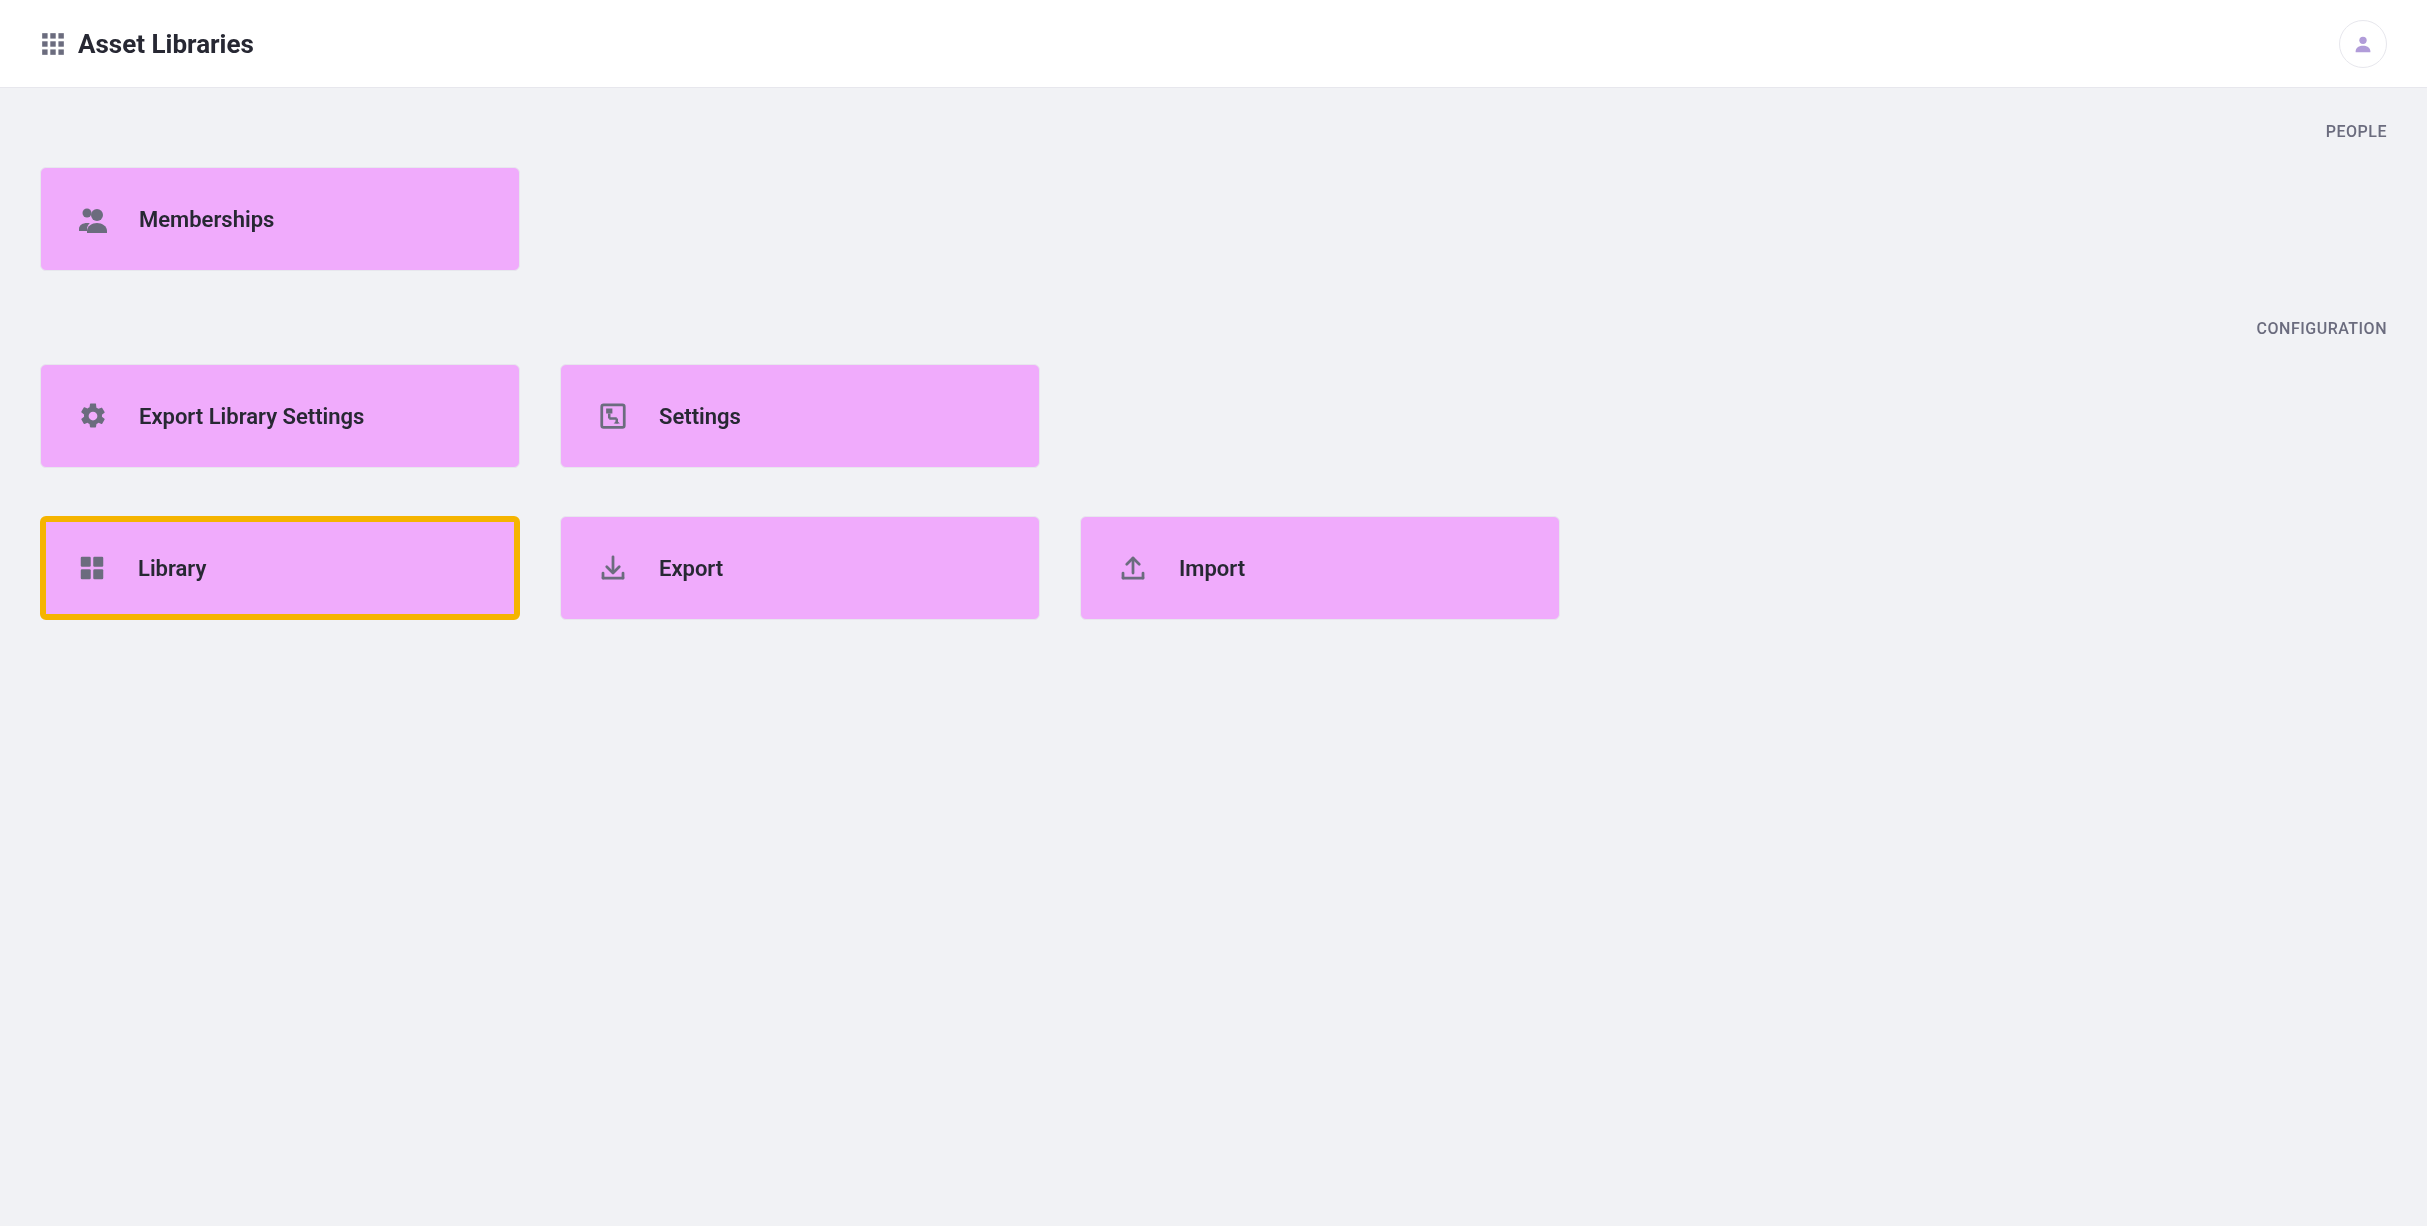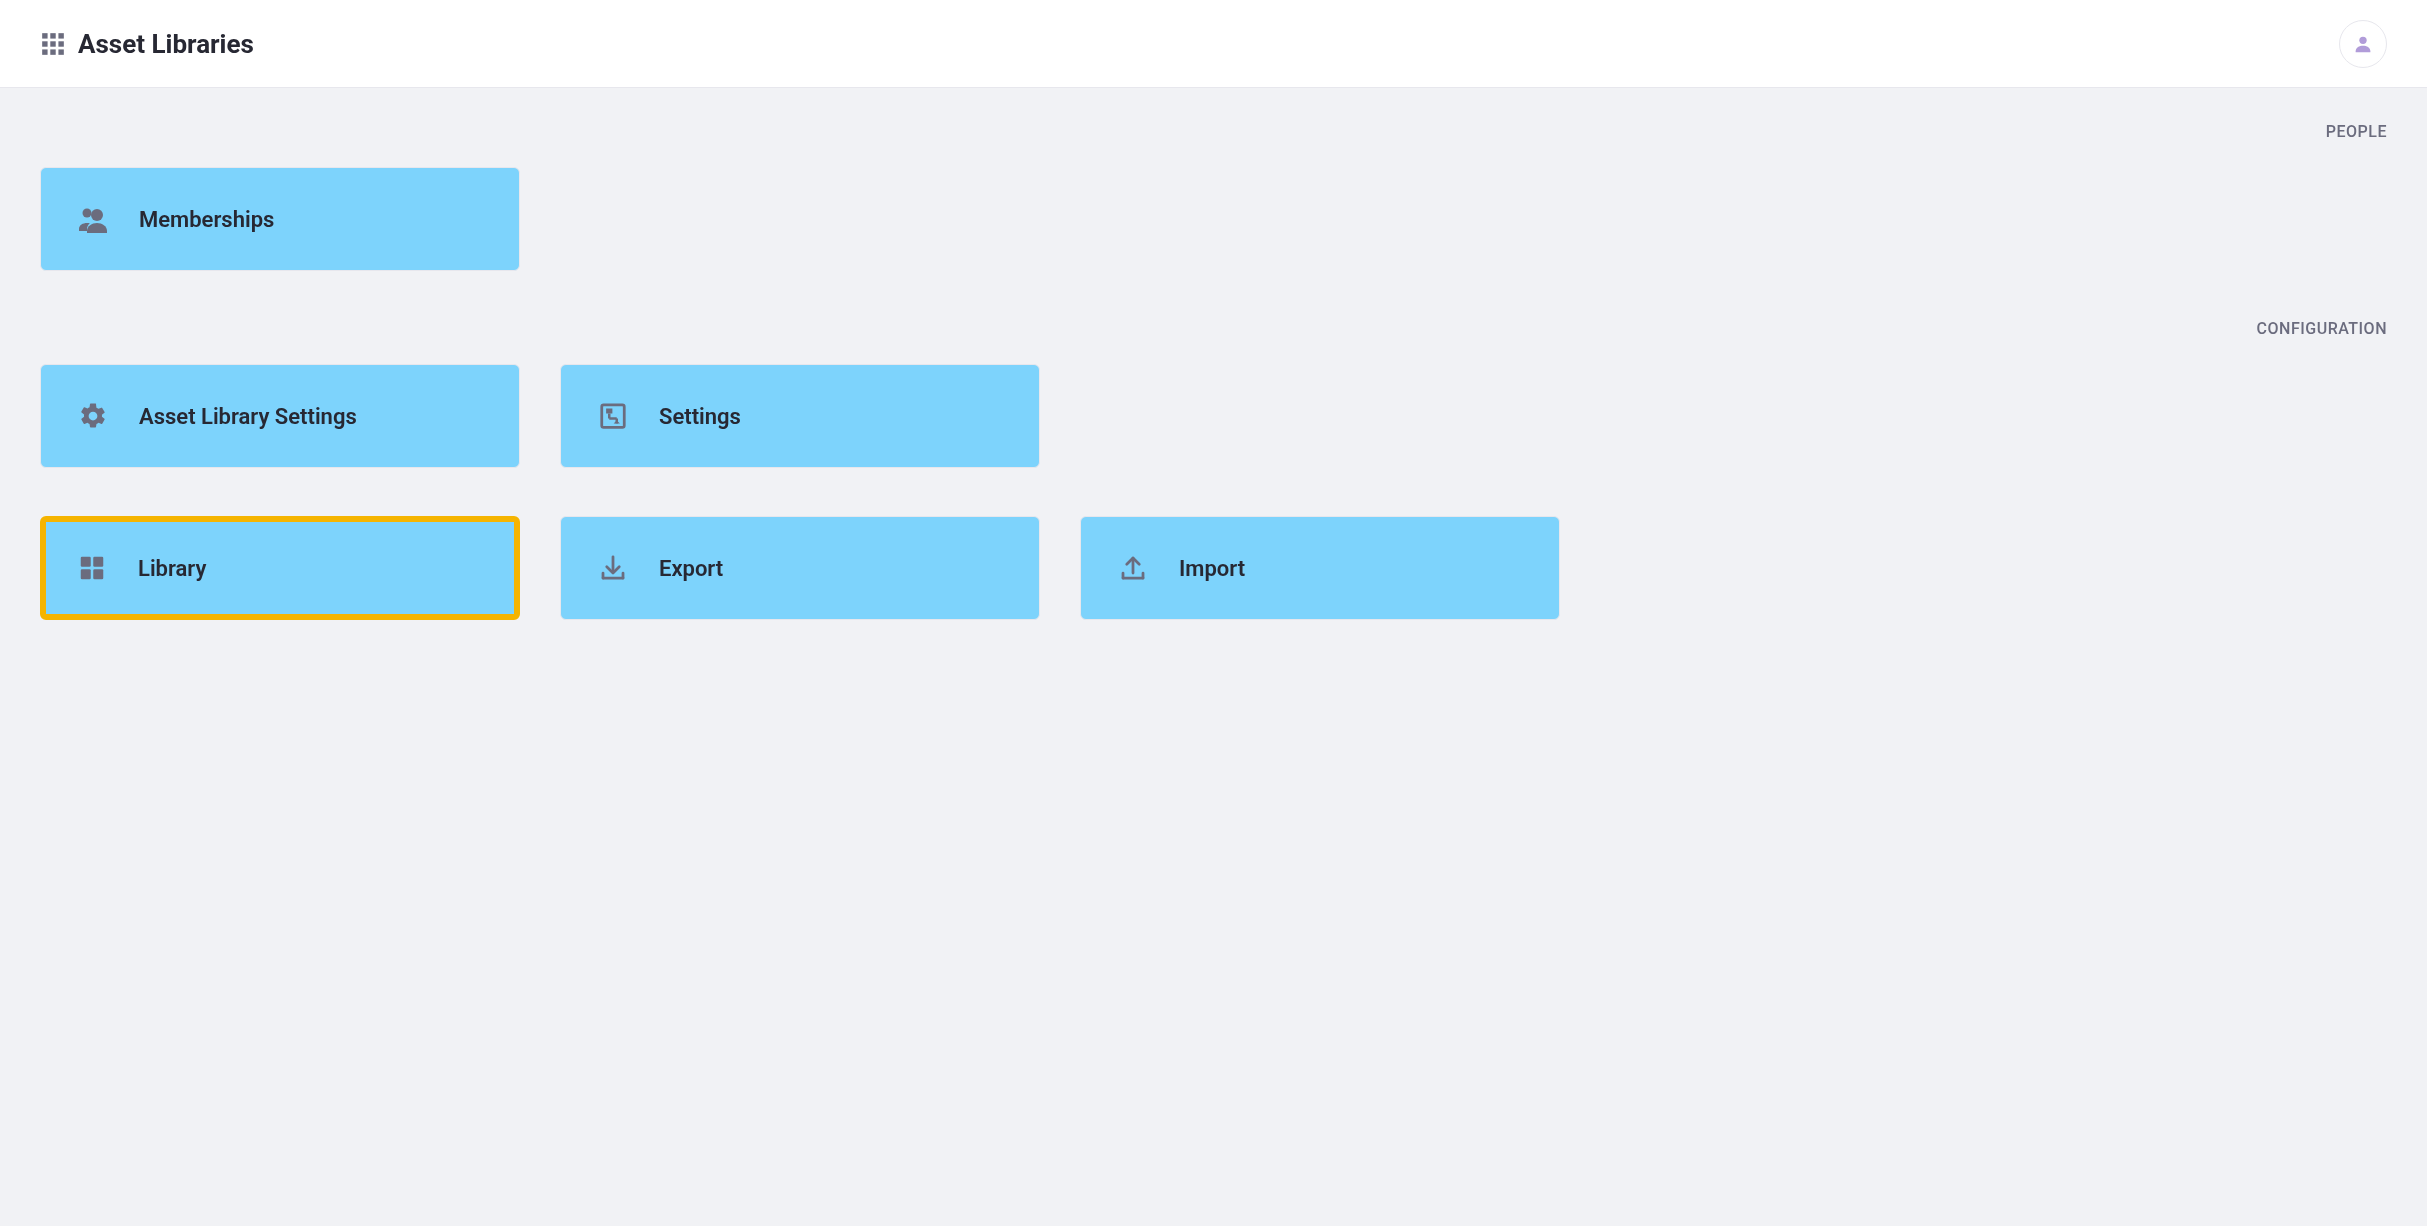--- a/index.html
+++ b/index.html
@@ -61,21 +61,21 @@
     margin-bottom: 26px;
     margin-top: 11px;
   }
   .section-label.first { margin-top: 4px; }
   .cards-row {
     display: flex;
     gap: 40px;
     margin-bottom: 48px;
   }
   .card {
-    background: #7dd3fc;
+    background: #f0abfc;
     border: 1px solid #e7e7ed;
     border-radius: 6px;
     width: 480px;
     height: 104px;
     display: flex;
     align-items: center;
     padding: 0 36px;
     gap: 30px;
     cursor: pointer;
   }
@@ -143,21 +143,21 @@
   </div>
 
   <div class="section-label">CONFIGURATION</div>
   <div class="cards-row">
     <div class="card">
       <span class="card-icon">
         <svg width="30" height="30" viewBox="0 0 24 24" fill="currentColor">
           <path d="M19.14 12.94a7.07 7.07 0 000-1.88l2.03-1.58a.5.5 0 00.12-.64l-1.92-3.32a.5.5 0 00-.6-.22l-2.39.96a7.03 7.03 0 00-1.62-.94l-.36-2.54A.5.5 0 0013.9 2h-3.8a.5.5 0 00-.5.42l-.36 2.54c-.58.24-1.12.56-1.62.94l-2.39-.96a.5.5 0 00-.6.22L2.71 8.48a.5.5 0 00.12.64l2.03 1.58a7.07 7.07 0 000 1.88l-2.03 1.58a.5.5 0 00-.12.64l1.92 3.32c.13.22.39.31.6.22l2.39-.96c.5.38 1.04.7 1.62.94l.36 2.54c.4.24.25.42.5.42h3.8c.25 0 .46-.18.5-.42l.36-2.54c.58-.24 1.12-.56 1.62-.94l2.39.96c.21.09.47 0 .6-.22l1.92-3.32a.5.5 0 00-.12-.64l-2.03-1.58zM12 15.5A3.5 3.5 0 1112 8.5a3.5 3.5 0 010 7z"></path>
         </svg>
       </span>
-      <span class="card-label">Asset Library Settings</span>
+      <span class="card-label">Export Library Settings</span>
     </div>
     <div class="card">
       <span class="card-icon">
         <svg width="30" height="30" viewBox="0 0 24 24" fill="none" stroke="currentColor" stroke-width="2.2">
           <rect x="3" y="3" width="18" height="18" rx="1.5"></rect>
           <rect x="6.5" y="6" width="5" height="4" fill="currentColor" stroke="none"></rect>
           <path d="M9 10v4" stroke-width="2"></path>
           <path d="M9 14h6" stroke-width="2"></path>
           <path d="M15 14v4" stroke-width="2"></path>
           <path d="M12.5 18l2.5-2.5 2.5 2.5" fill="currentColor" stroke="none"></path>

